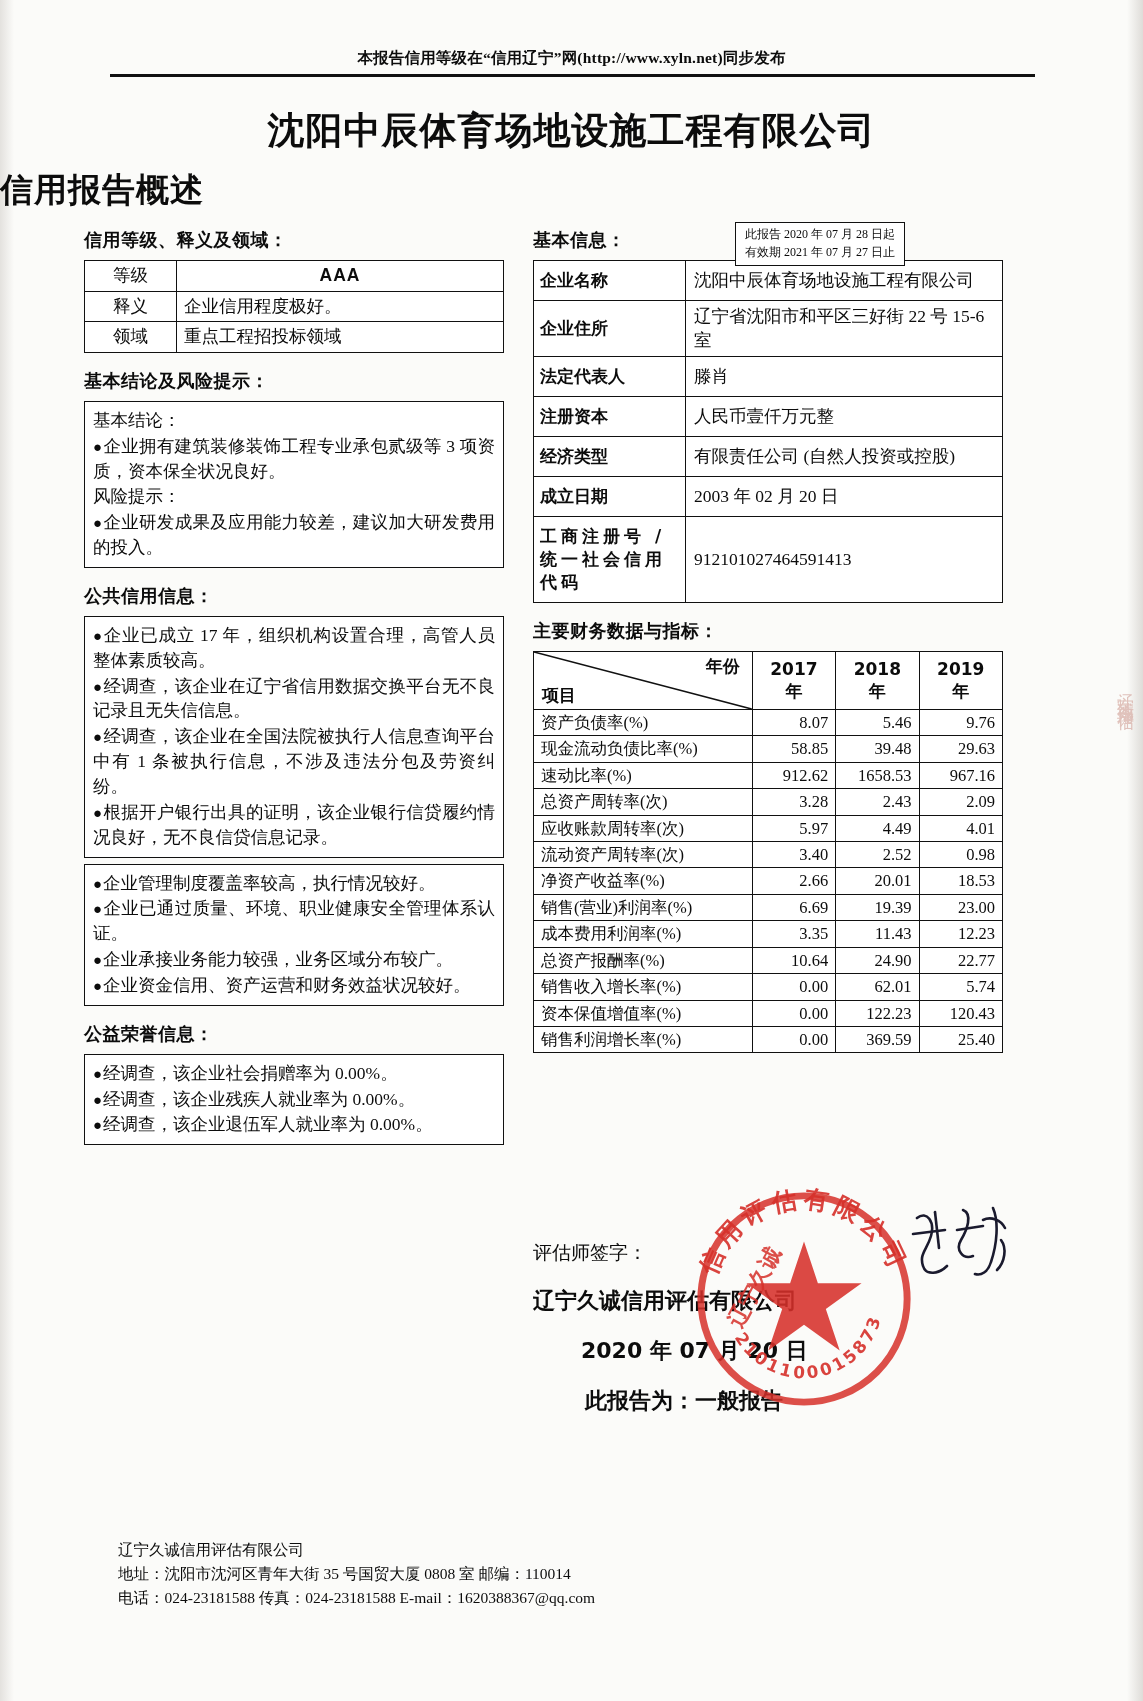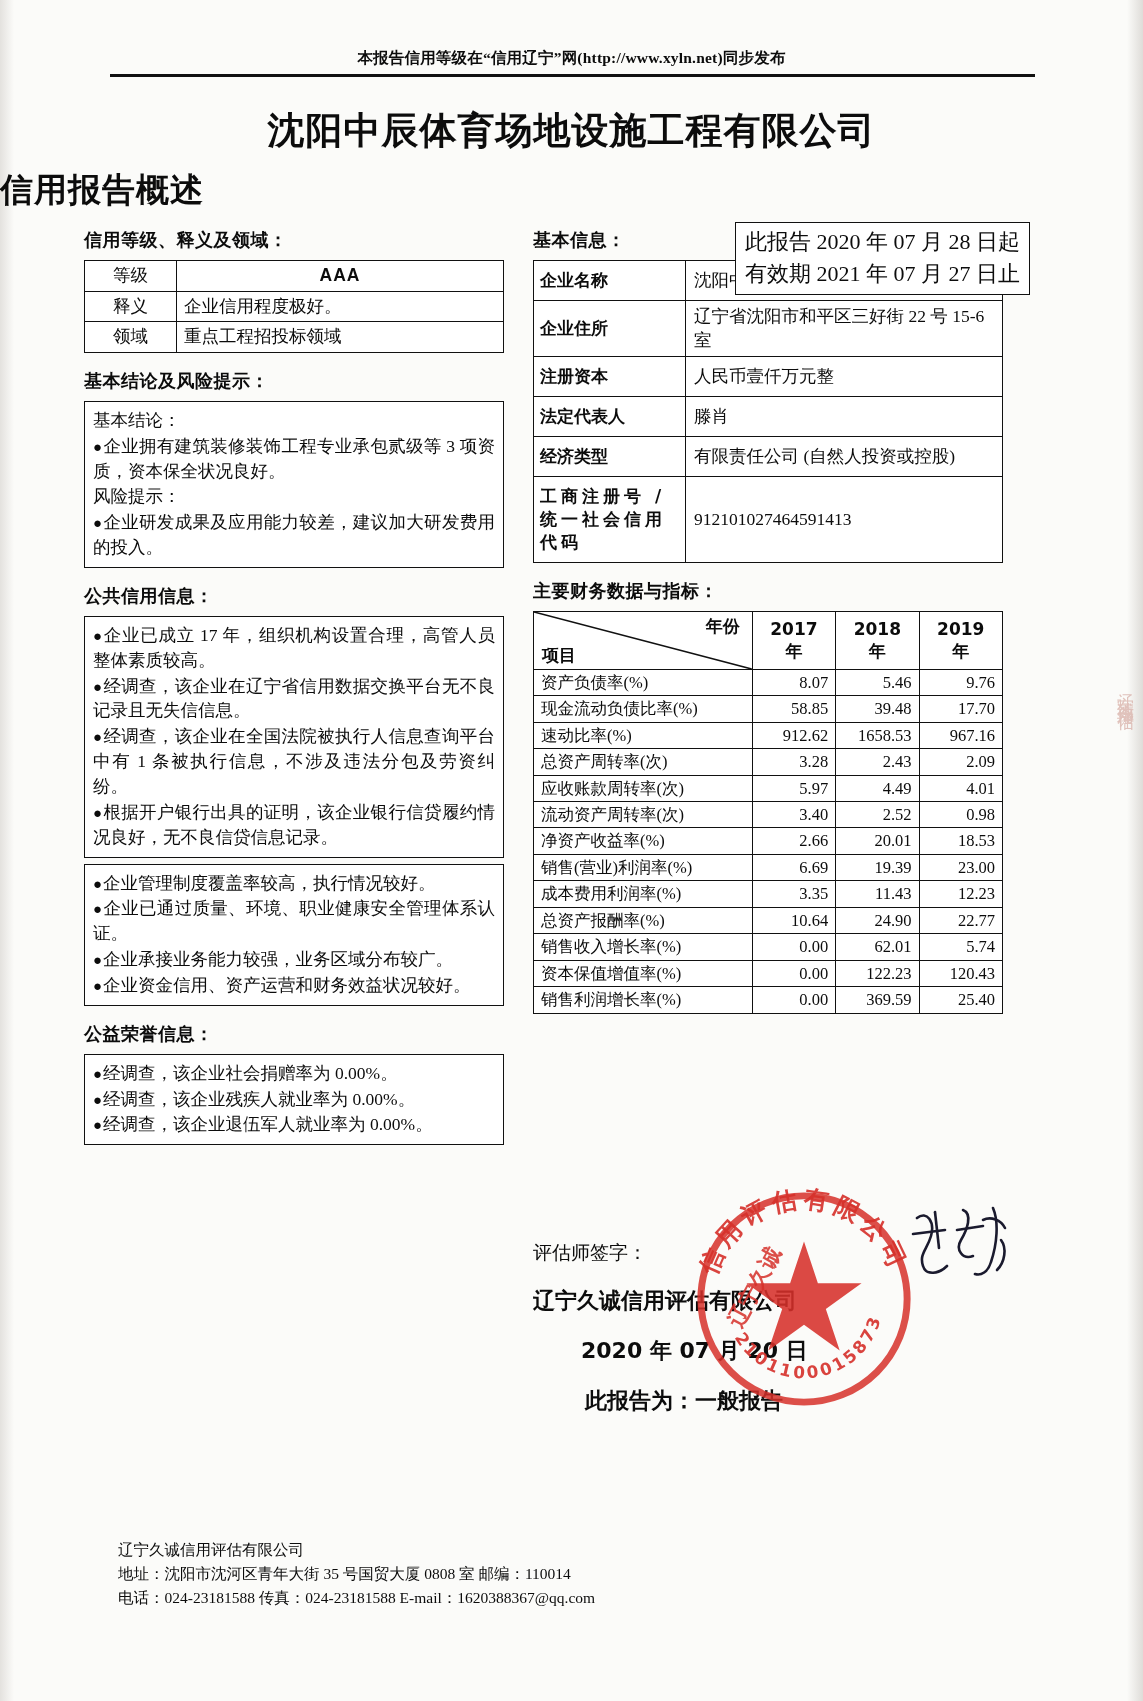--- a/index.html
+++ b/index.html
@@ -100,21 +100,21 @@
   }
   table.basic td.k.spread { letter-spacing:4px; }
   table.basic td.v { font-size:17.5px; padding:4px 8px; }
 
   
   .validity {
     position:absolute; left:735px; top:222px;
     border:1.5px solid #111;
     background:#fff;
     padding:3px 9px 4px 9px;
-    font-size:22px;
+    font-size:12px;
     line-height:1.46;
     z-index:4;
   }
 
   
   table.fin { border-collapse:collapse; width:100%; background:#fff; }
   table.fin td, table.fin th {
     border:1.4px solid #111;
     font-size:16.5px;
     padding:2px 7px;
@@ -271,30 +271,34 @@
       <tbody>
           <tr>
         <td class="k">企业名称</td>
         <td class="v">沈阳中辰体育场地设施工程有限公司</td>
       </tr>
       <tr>
         <td class="k">企业住所</td>
         <td class="v">辽宁省沈阳市和平区三好街 22 号 15-6 室</td>
       </tr>
       <tr>
+        <td class="k">法定代表人</td>
+        <td class="v">滕肖</td>
+      </tr>
+      <tr>
         <td class="k">注册资本</td>
         <td class="v">人民币壹仟万元整</td>
       </tr>
       <tr>
-        <td class="k">法定代表人</td>
-        <td class="v">滕肖</td>
-      </tr>
-      <tr>
         <td class="k">经济类型</td>
         <td class="v">有限责任公司 (自然人投资或控股)</td>
+      </tr>
+      <tr>
+        <td class="k">成立日期</td>
+        <td class="v">2003 年 02 月 20 日</td>
       </tr>
       <tr>
         <td class="k spread">工商注册号 / 统一社会信用代码</td>
         <td class="v">912101027464591413</td>
       </tr>
     </tbody>
       </table>
 
     <div class="sec-head sp">主要财务数据与指标：</div>
     <table class="fin">
@@ -316,21 +320,21 @@
       <tr>
         <td class="item">资产负债率(%)</td>
         <td class="num">8.07</td>
         <td class="num">5.46</td>
         <td class="num">9.76</td>
       </tr>
       <tr>
         <td class="item">现金流动负债比率(%)</td>
         <td class="num">58.85</td>
         <td class="num">39.48</td>
-        <td class="num">17.70</td>
+        <td class="num">29.63</td>
       </tr>
       <tr>
         <td class="item">速动比率(%)</td>
         <td class="num">912.62</td>
         <td class="num">1658.53</td>
         <td class="num">967.16</td>
       </tr>
       <tr>
         <td class="item">总资产周转率(次)</td>
         <td class="num">3.28</td>

